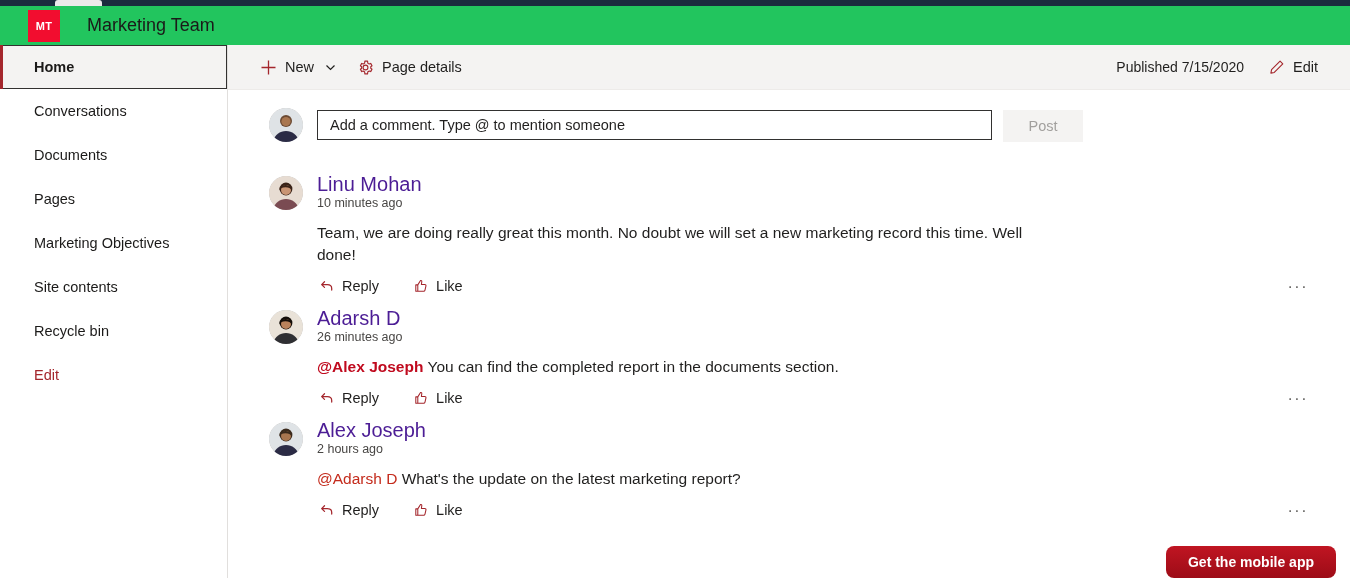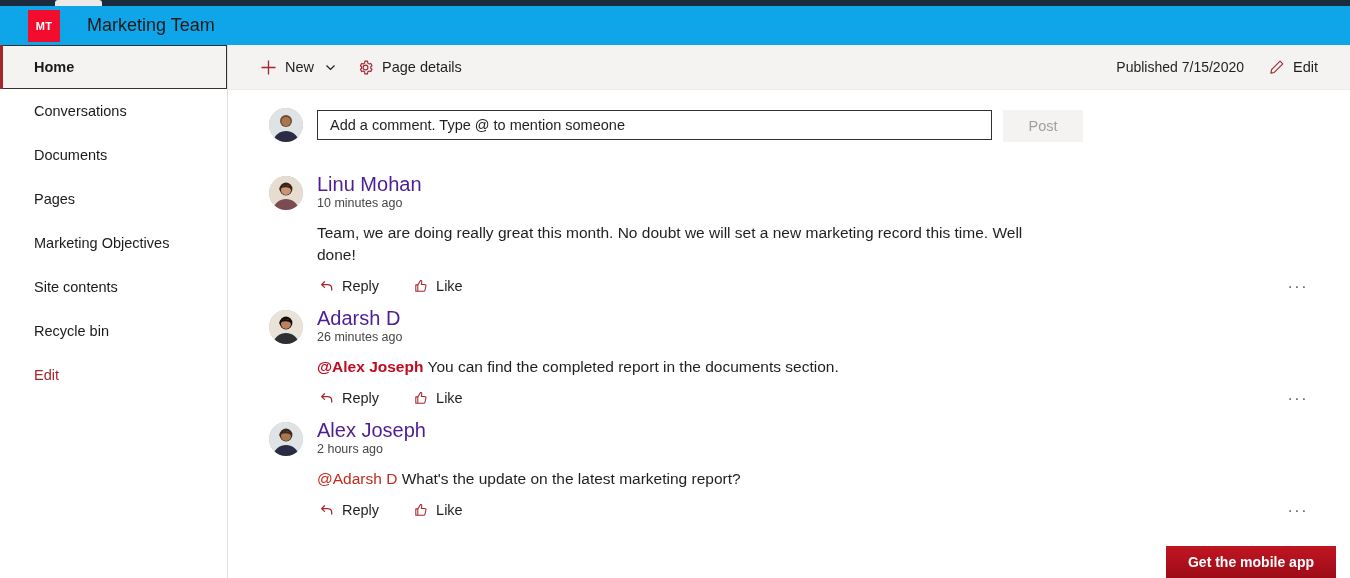--- a/index.html
+++ b/index.html
@@ -20,21 +20,21 @@
     position: absolute; top: 0; left: 55px;
     width: 47px; height: 6px;
     background: #eceaea;
     border-radius: 3px 3px 0 0;
   }
 
   
   .suite-header {
     position: absolute; top: 6px; left: 0;
     width: 1350px; height: 39px;
-    background: #0ea5e9;
+    background: #22c55e;
     display: flex; align-items: center;
   }
   .site-logo {
     width: 32px; height: 32px;
     margin-left: 28px;
     background: #f20d2f;
     color: #ffffff;
     display: flex; align-items: center; justify-content: center;
     font-size: 11px; font-weight: 600; letter-spacing: .2px;
   }
@@ -202,20 +202,21 @@
   
   .mobile-banner {
     position: absolute; right: 20px; bottom: 0;
     width: 170px; height: 32px;
     background: #b40e1b;
     background-image: linear-gradient(180deg,#c01522 0%,#9d0c17 100%);
     color: #ffffff;
     font-size: 14px; font-weight: 700;
     display: flex; align-items: center; justify-content: center;
     cursor: pointer;
+    border-radius: 8px;
   }
 </style>
 </head>
 <body>
 
 <div class="browser-strip">
   <div class="browser-tab-active"></div>
 </div>
 
 <div class="suite-header">

